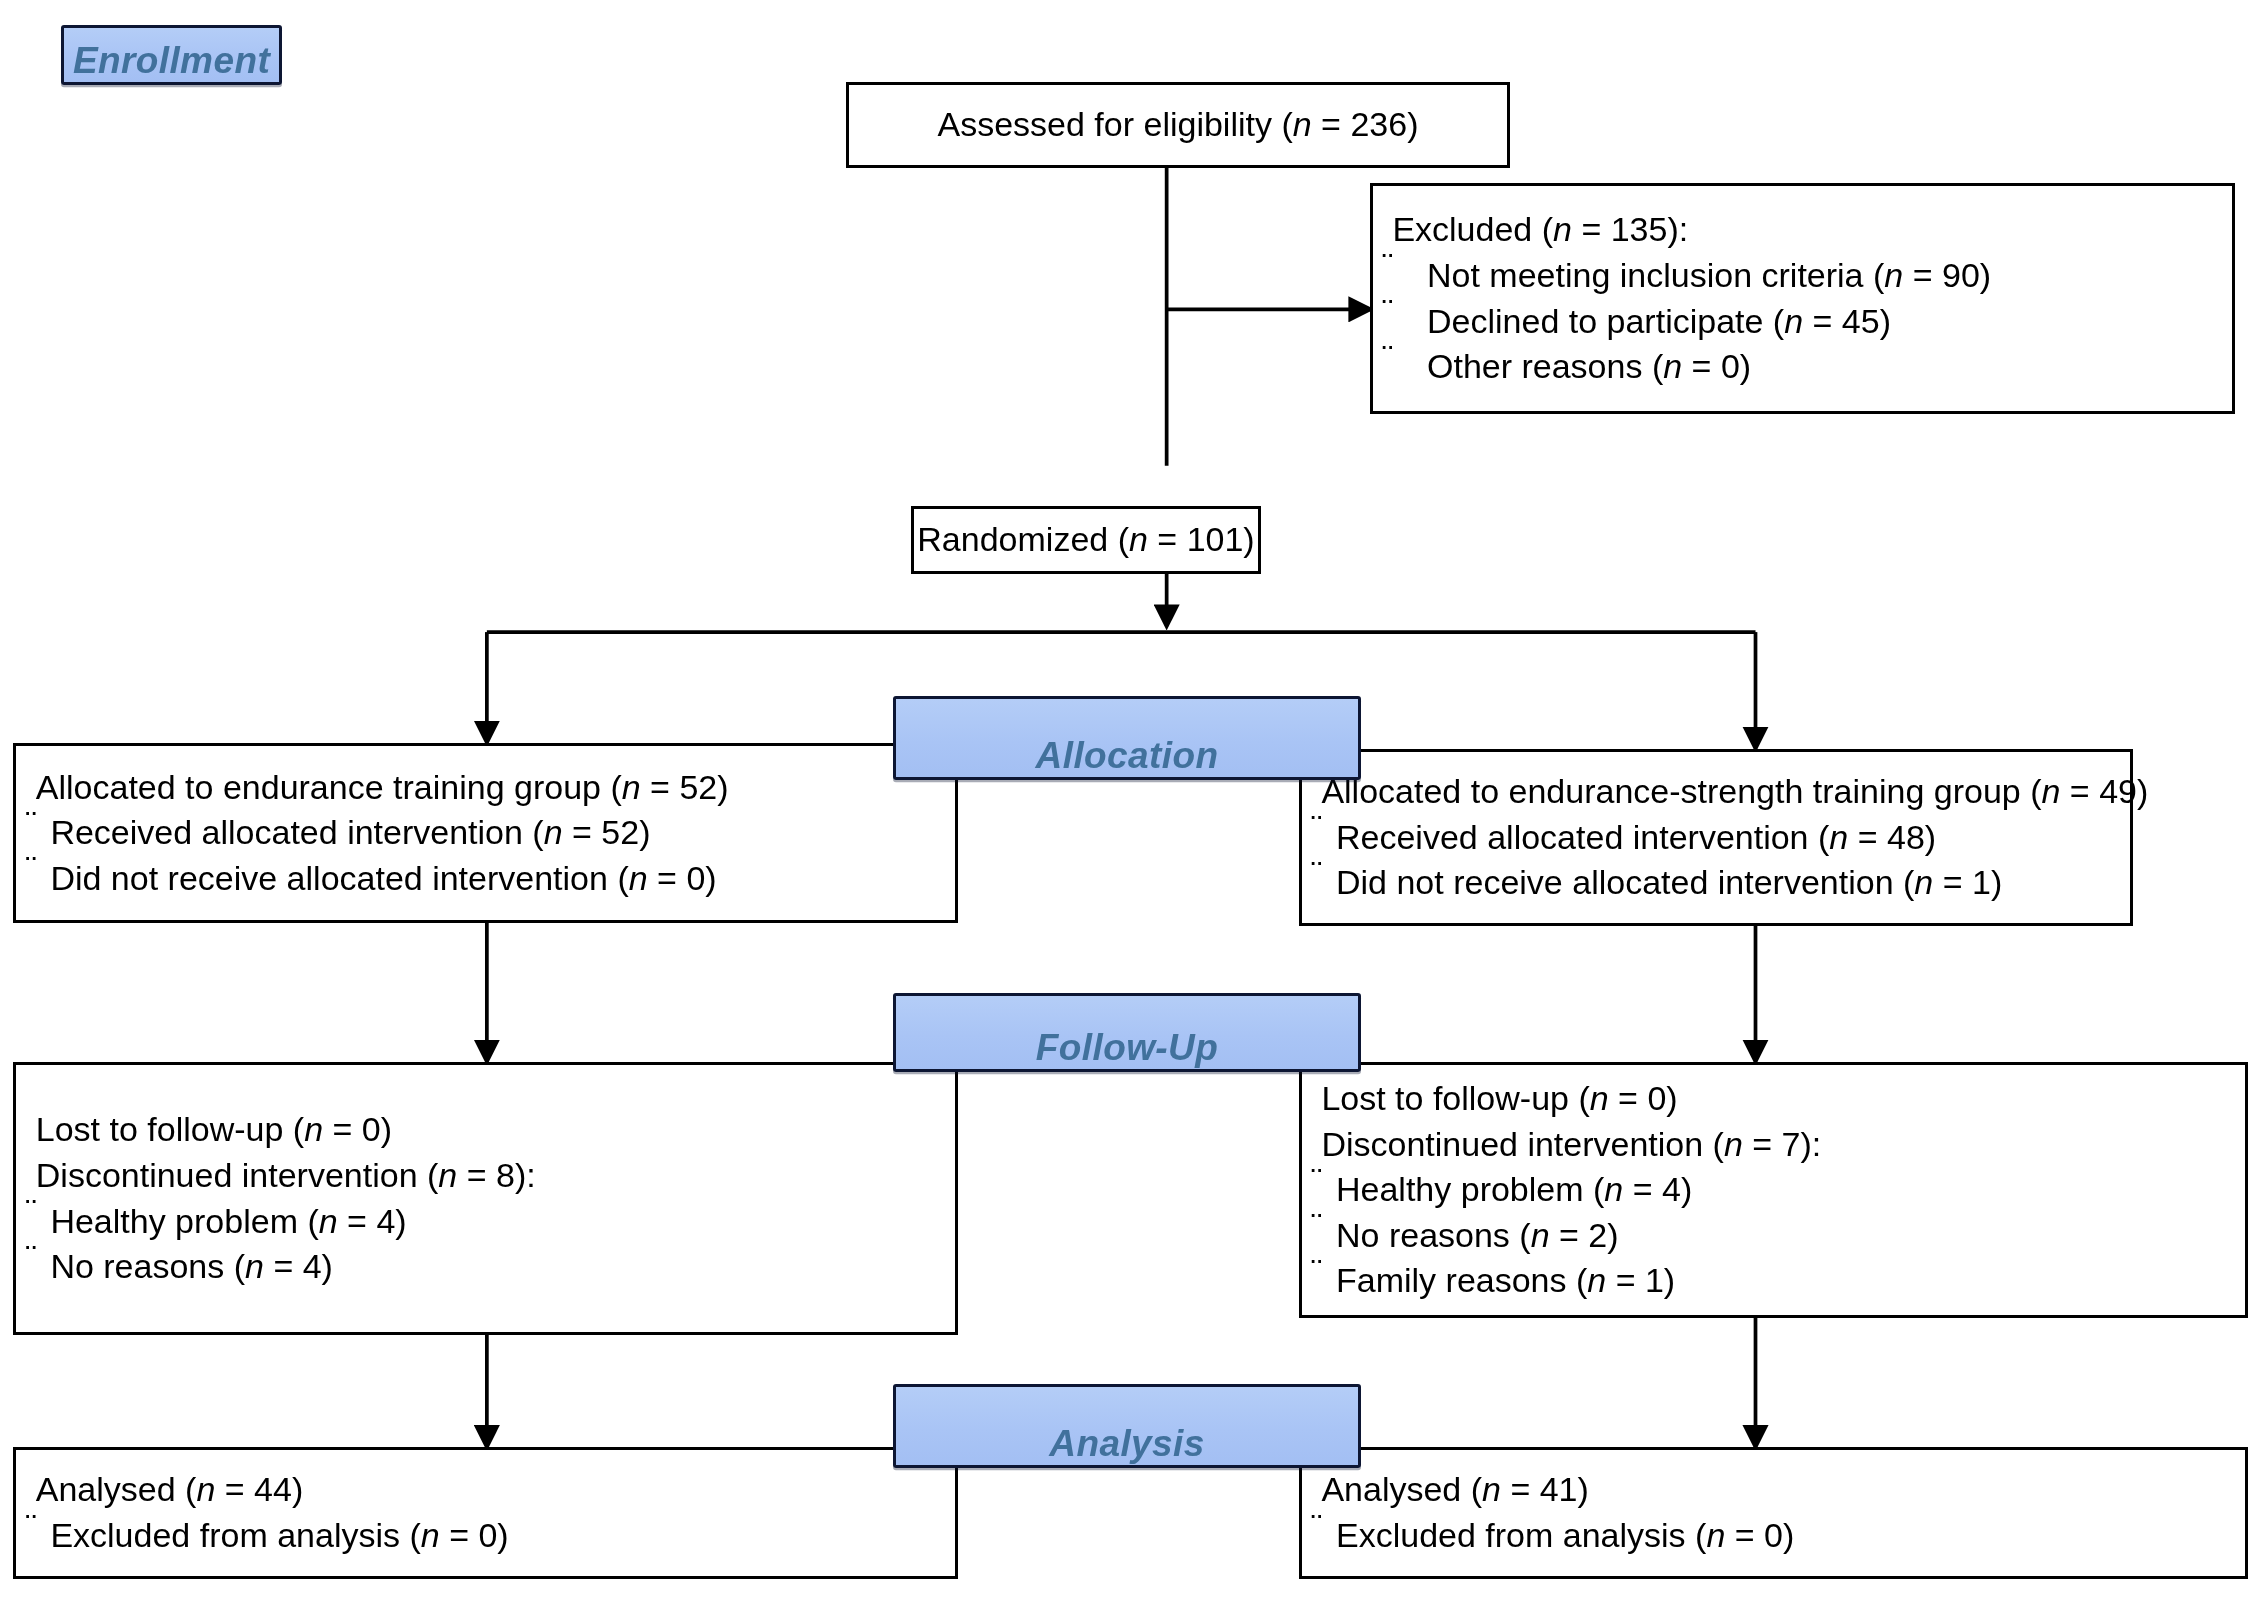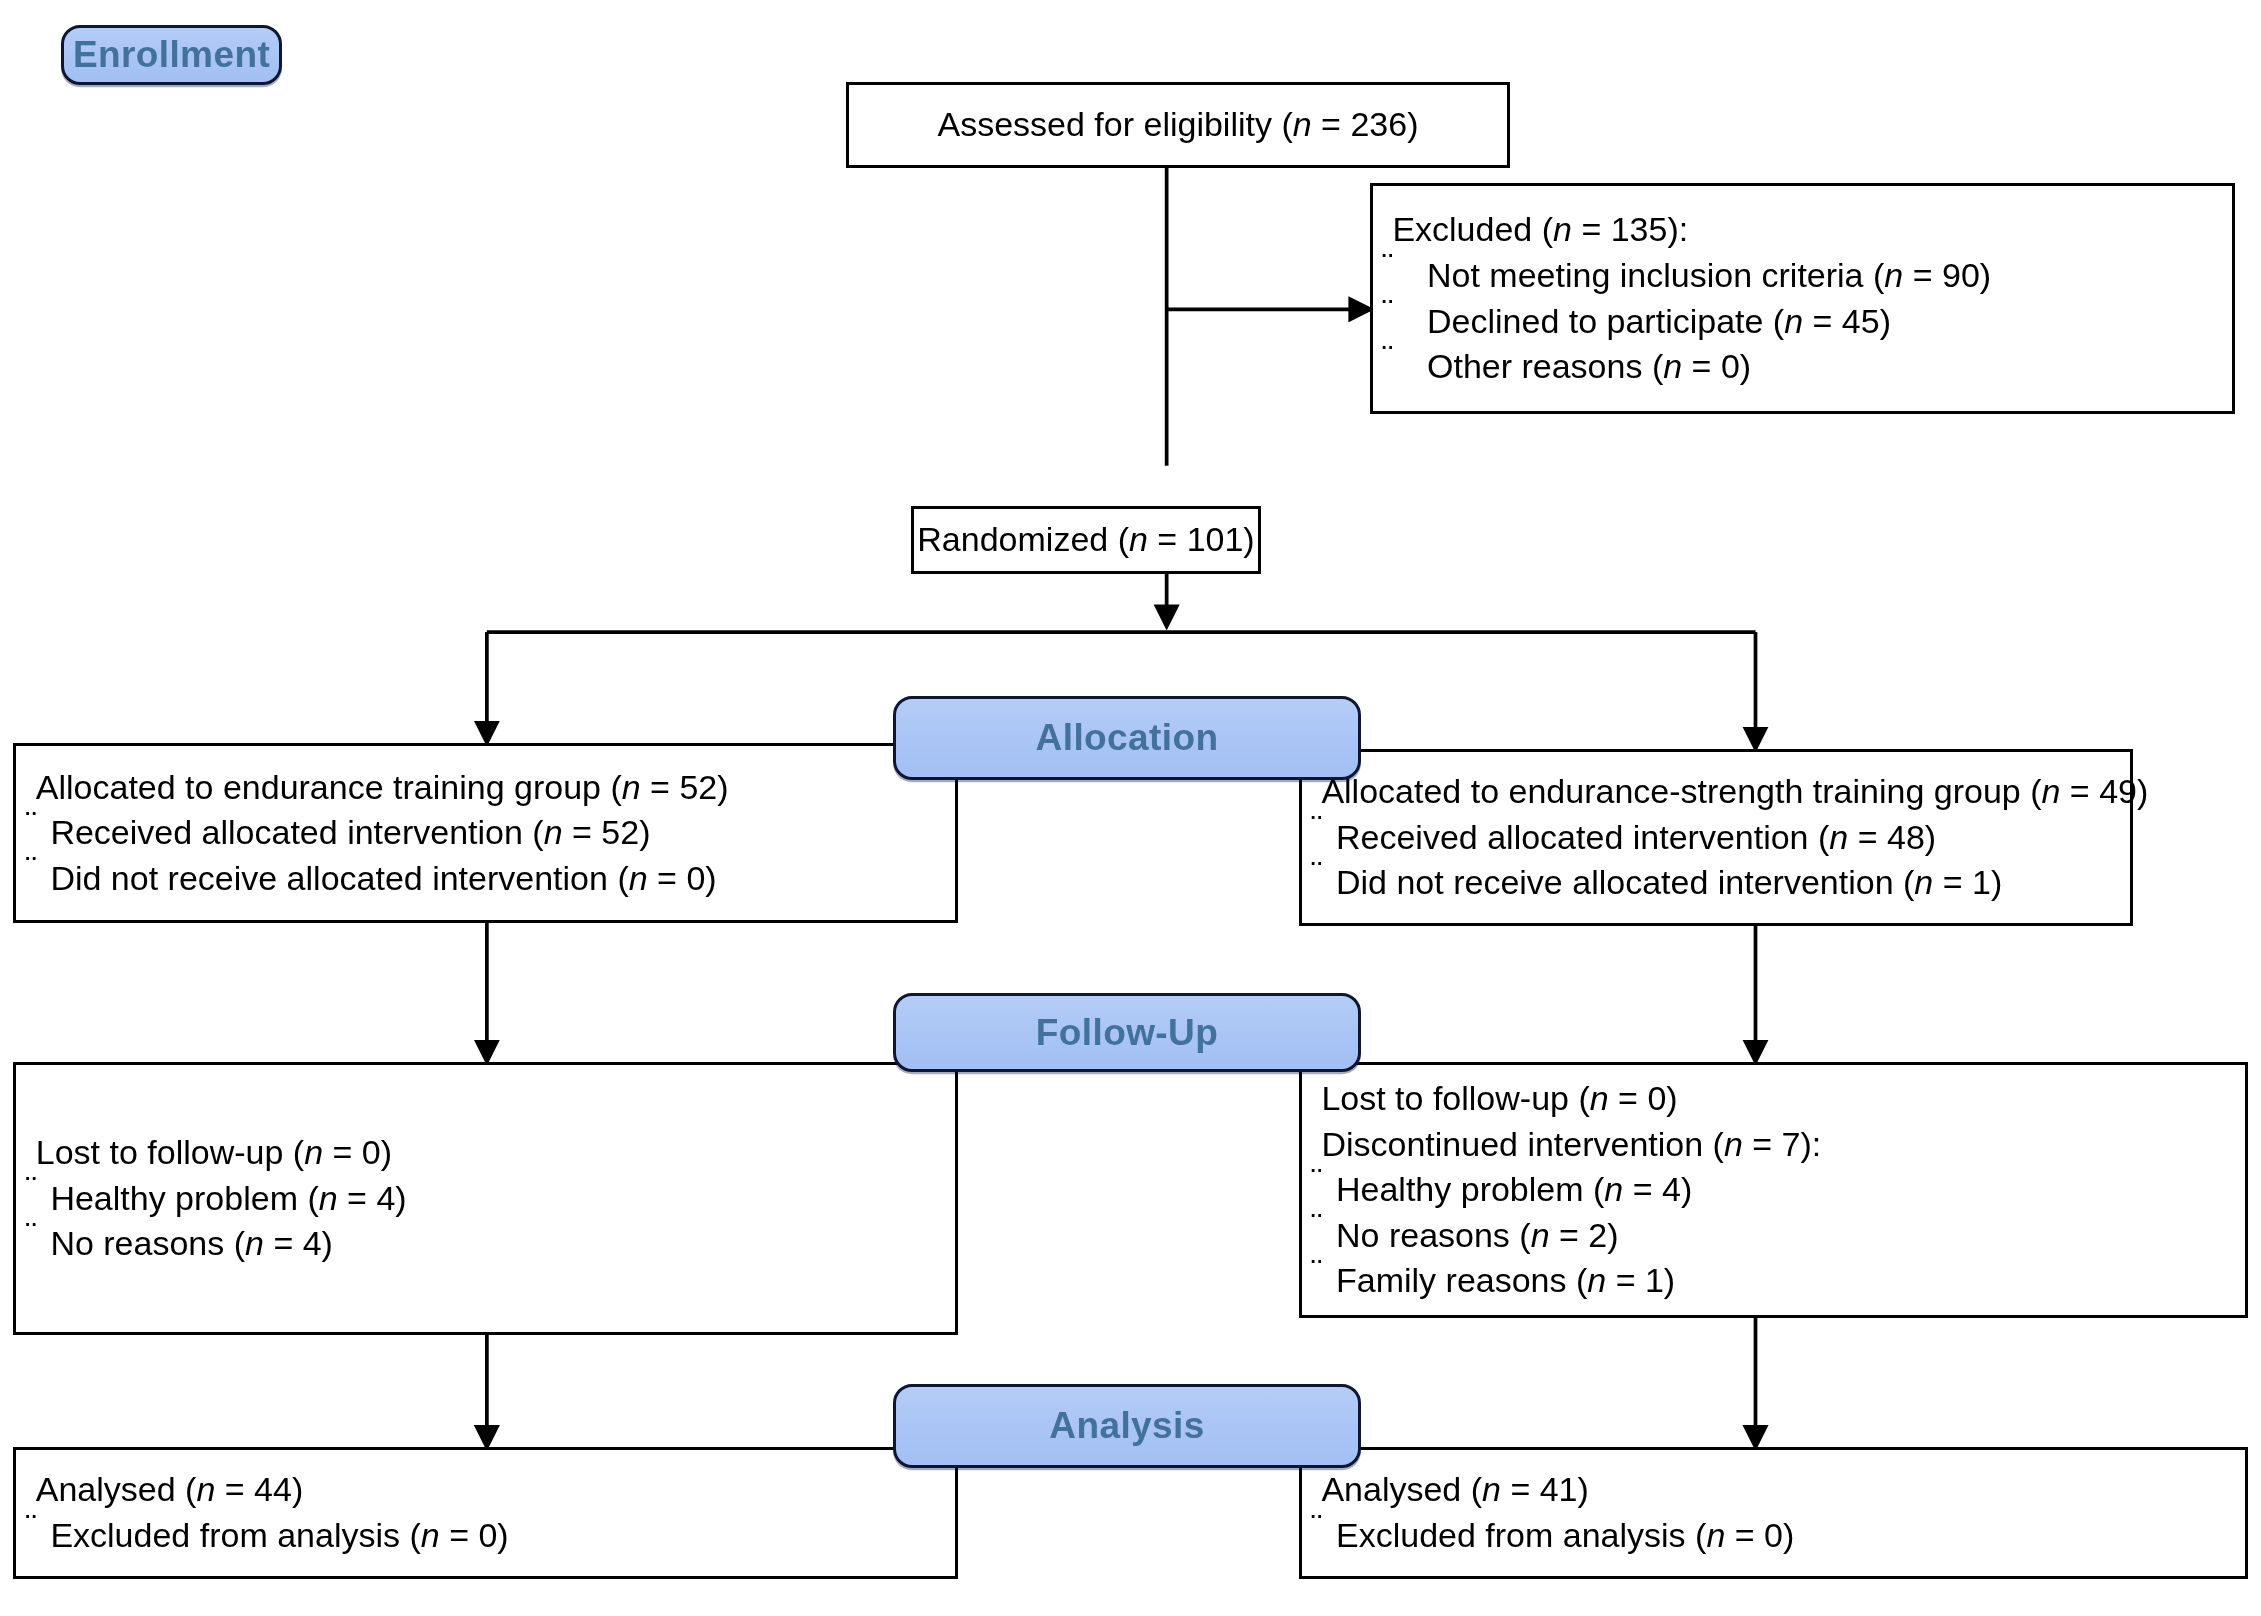--- a/index.html
+++ b/index.html
@@ -64,30 +64,31 @@
     color: #000000;
   }
   .bullet-mark.wide {
     width: 45px;
   }
   .stage-badge {
     position: absolute;
     box-sizing: border-box;
     background: linear-gradient(180deg, #b4cdf7 0%, #a9c4f5 55%, #a3bff3 100%);
     border: 3px solid #0d1633;
-    border-radius: 19px;
+    border-radius: 3px;
     display: flex;
-    align-items: center;
+    align-items: flex-end;
     justify-content: center;
     color: #41719c;
     font-weight: bold;
     font-size: 37px;
     letter-spacing: 0.4px;
     box-shadow: 0 2.2px 0 rgba(10,18,45,0.35);
     z-index: 5;
+    font-style: italic;
   }
 </style>
 </head>
 <body>
 
 <div id="diagram-root">
 
   <svg class="connectors" viewBox="0 0 3033 2168" width="2261" height="1616">
     <defs>
       <marker id="arrow" viewBox="0 0 12 12" refX="10" refY="6" markerWidth="7" markerHeight="7" orient="auto-start-reverse">
@@ -149,20 +150,21 @@
     </div>
 
   <div class="node-box" style="left:1299px; top:749px; width:834px; height:177px;">
       <div class="box-line"><span>Allocated to endurance-strength training group (</span><em>n</em><span> = 49)</span></div>
       <div class="box-line tight"><span class="bullet-mark">¨</span><span>Received allocated intervention (</span><em>n</em><span> = 48)</span></div>
       <div class="box-line tight"><span class="bullet-mark">¨</span><span>Did not receive allocated intervention (</span><em>n</em><span> = 1)</span></div>
     </div>
 
   <div class="node-box" style="left:13.4px; top:1062px; width:945px; height:273px;">
       <div class="box-line"><span>Lost to follow-up (</span><em>n</em><span> = 0)</span></div>
+      <div class="box-line"><span>Discontinued intervention (</span><em>n</em><span> = 8):</span></div>
       <div class="box-line tight"><span class="bullet-mark">¨</span><span>Healthy problem (</span><em>n</em><span> = 4)</span></div>
       <div class="box-line tight"><span class="bullet-mark">¨</span><span>No reasons (</span><em>n</em><span> = 4)</span></div>
     </div>
 
   <div class="node-box" style="left:1299px; top:1062px; width:949px; height:256px;">
       <div class="box-line"><span>Lost to follow-up (</span><em>n</em><span> = 0)</span></div>
       <div class="box-line"><span>Discontinued intervention (</span><em>n</em><span> = 7):</span></div>
       <div class="box-line tight"><span class="bullet-mark">¨</span><span>Healthy problem (</span><em>n</em><span> = 4)</span></div>
       <div class="box-line tight"><span class="bullet-mark">¨</span><span>No reasons (</span><em>n</em><span> = 2)</span></div>
       <div class="box-line tight"><span class="bullet-mark">¨</span><span>Family reasons (</span><em>n</em><span> = 1)</span></div>

